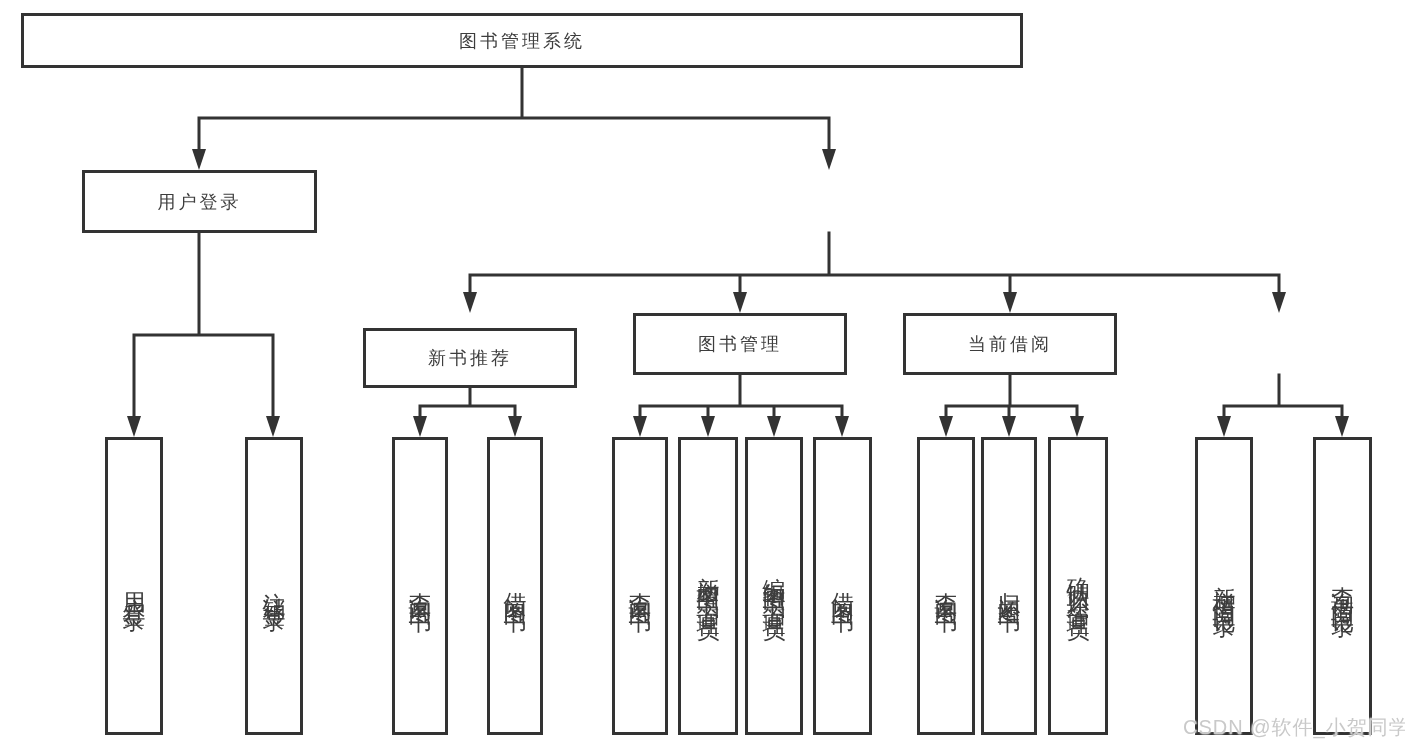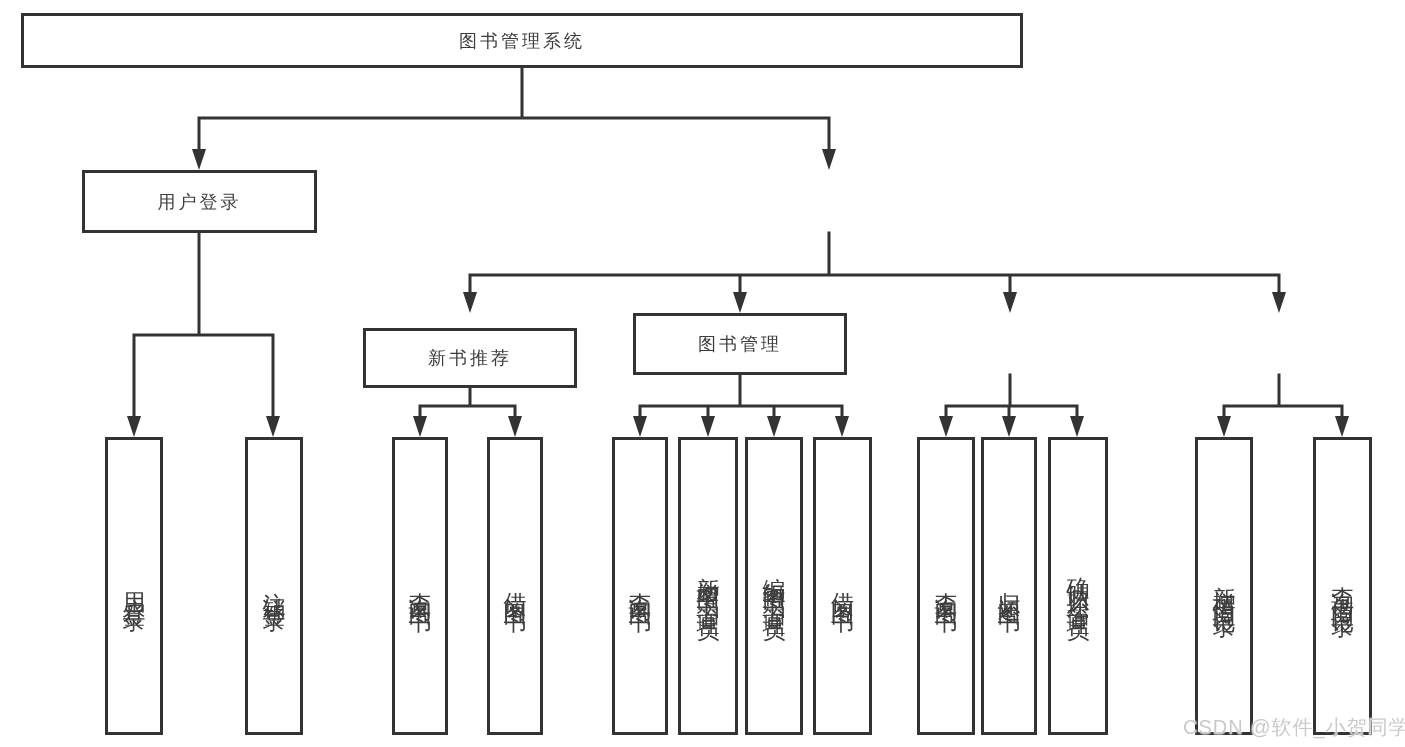--- a/index.html
+++ b/index.html
@@ -56,20 +56,23 @@
   <div class="box" style="left:82px;top:170px;width:235px;height:63px">
     <span class="hlabel">用户登录</span>
   </div>
 
   <div class="box" style="left:363px;top:328px;width:214px;height:60px">
     <span class="hlabel">新书推荐</span>
   </div>
   <div class="box" style="left:633px;top:313px;width:214px;height:62px">
     <span class="hlabel">图书管理</span>
   </div>
+  <div class="box" style="left:903px;top:313px;width:214px;height:62px">
+    <span class="hlabel">当前借阅</span>
+  </div>
 
   <div class="box" style="left:105px;top:437px;width:58px;height:298px">
     <span class="vlabel">用户登录</span>
   </div>
   <div class="box" style="left:245px;top:437px;width:58px;height:298px">
     <span class="vlabel">注销登录</span>
   </div>
 
   <div class="box" style="left:392px;top:437px;width:56px;height:298px">
     <span class="vlabel">查询图书</span>

